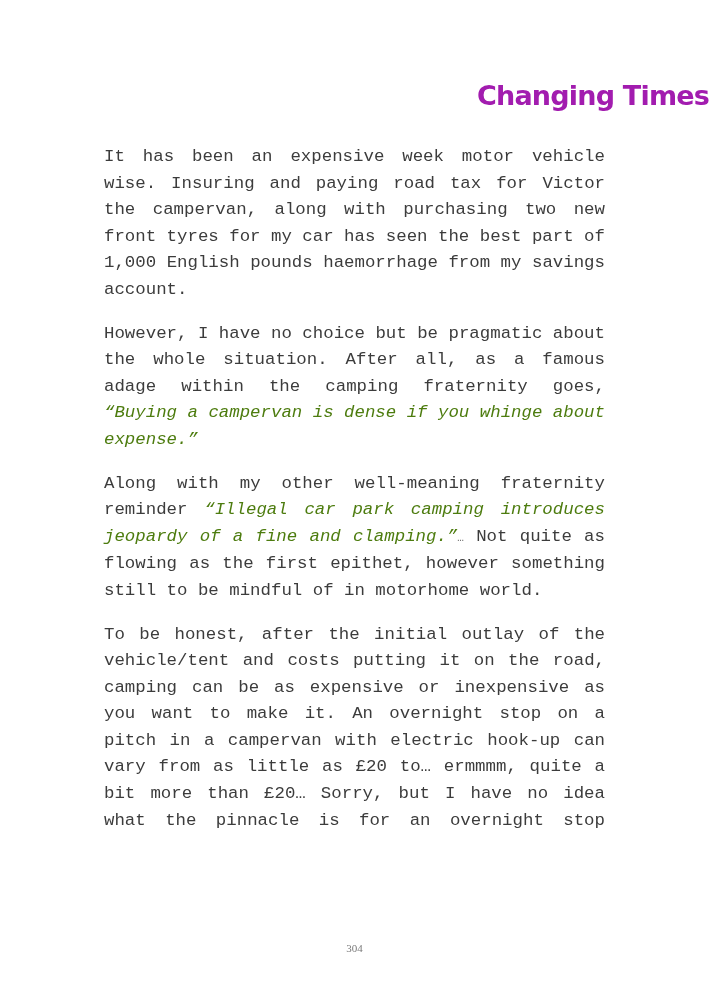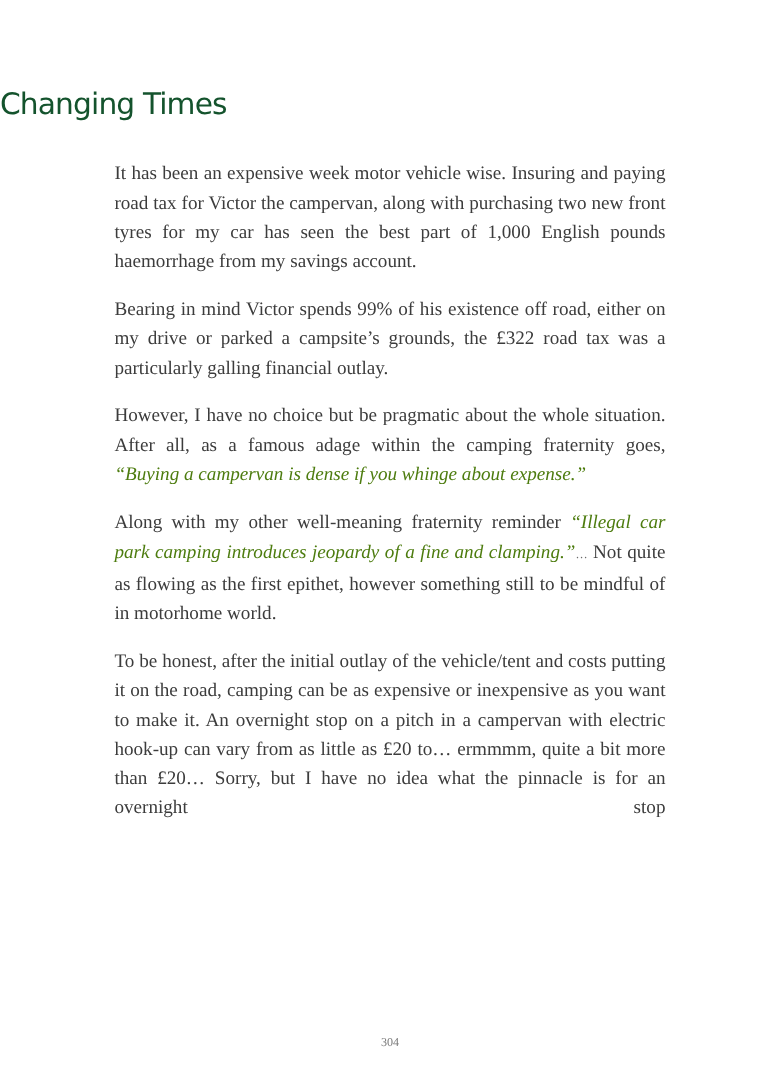--- a/index.html
+++ b/index.html
@@ -18,34 +18,34 @@
       left: 0; top: 0;
       width: 709px;
       height: 992px;
       background: #ffffff;
     }
     .title {
       position: absolute;
       left: 0;
       top: 80px;
       width: 709px;
-      text-align: left;
+      text-align: right;
       font-family: "DejaVu Sans", sans-serif;
-      font-weight: normal;
+      font-weight: bold;
       font-size: 27px;
       letter-spacing: -0.8px;
-      color: #14532d;
+      color: #a21caf;
       margin: 0;
     }
     .body-text {
       position: absolute;
       left: 104px;
       top: 144px;
       width: 501px;
-      font-family: Liberation Serif, serif;
+      font-family: Liberation Mono, monospace;
       font-size: 17.4px;
       line-height: 26.6px;
       color: #3c3c3c;
       text-align: justify;
     }
     .body-text p {
       margin: 0 0 17px 0;
     }
     .quote {
       font-style: italic;
@@ -67,20 +67,19 @@
     }
   </style>
 </head>
 <body>
 
 <div class="page">
   <h1 class="title">Changing Times</h1>
 
   <div class="body-text">
     <p>It has been an expensive week motor vehicle wise. Insuring and paying road tax for Victor the campervan, along with purchasing two new front tyres for my car has seen the best part of 1,000 English pounds haemorrhage from my savings account.</p>
-    <p>Bearing in mind Victor spends 99% of his existence off road, either on my drive or parked a campsite’s grounds, the £322 road tax was a particularly galling financial outlay.</p>
     <p><span>However, I have no choice but be pragmatic about the whole situation. After all, as a famous adage within the camping fraternity goes, </span><span class="quote">“Buying a campervan is dense if you whinge about expense.”</span></p>
     <p><span>Along with my other well-meaning fraternity reminder </span><span class="quote">“Illegal car park camping introduces jeopardy of a fine and clamping.”</span><span class="ellipsis-small">…</span><span>  Not quite as flowing as the first epithet, however something still to be mindful of in motorhome world.</span></p>
     <p style="text-align-last: justify;">To be honest, after the initial outlay of the vehicle/tent and costs putting it on the road, camping can be as expensive or inexpensive as you want to make it. An overnight stop on a pitch in a campervan with electric hook-up can vary from as little as £20 to… ermmmm, quite a bit more than £20… Sorry, but I have no idea what the pinnacle is for an overnight stop</p>
   </div>
 
   <div class="page-number">304</div>
 </div>
 
 </body></html>

